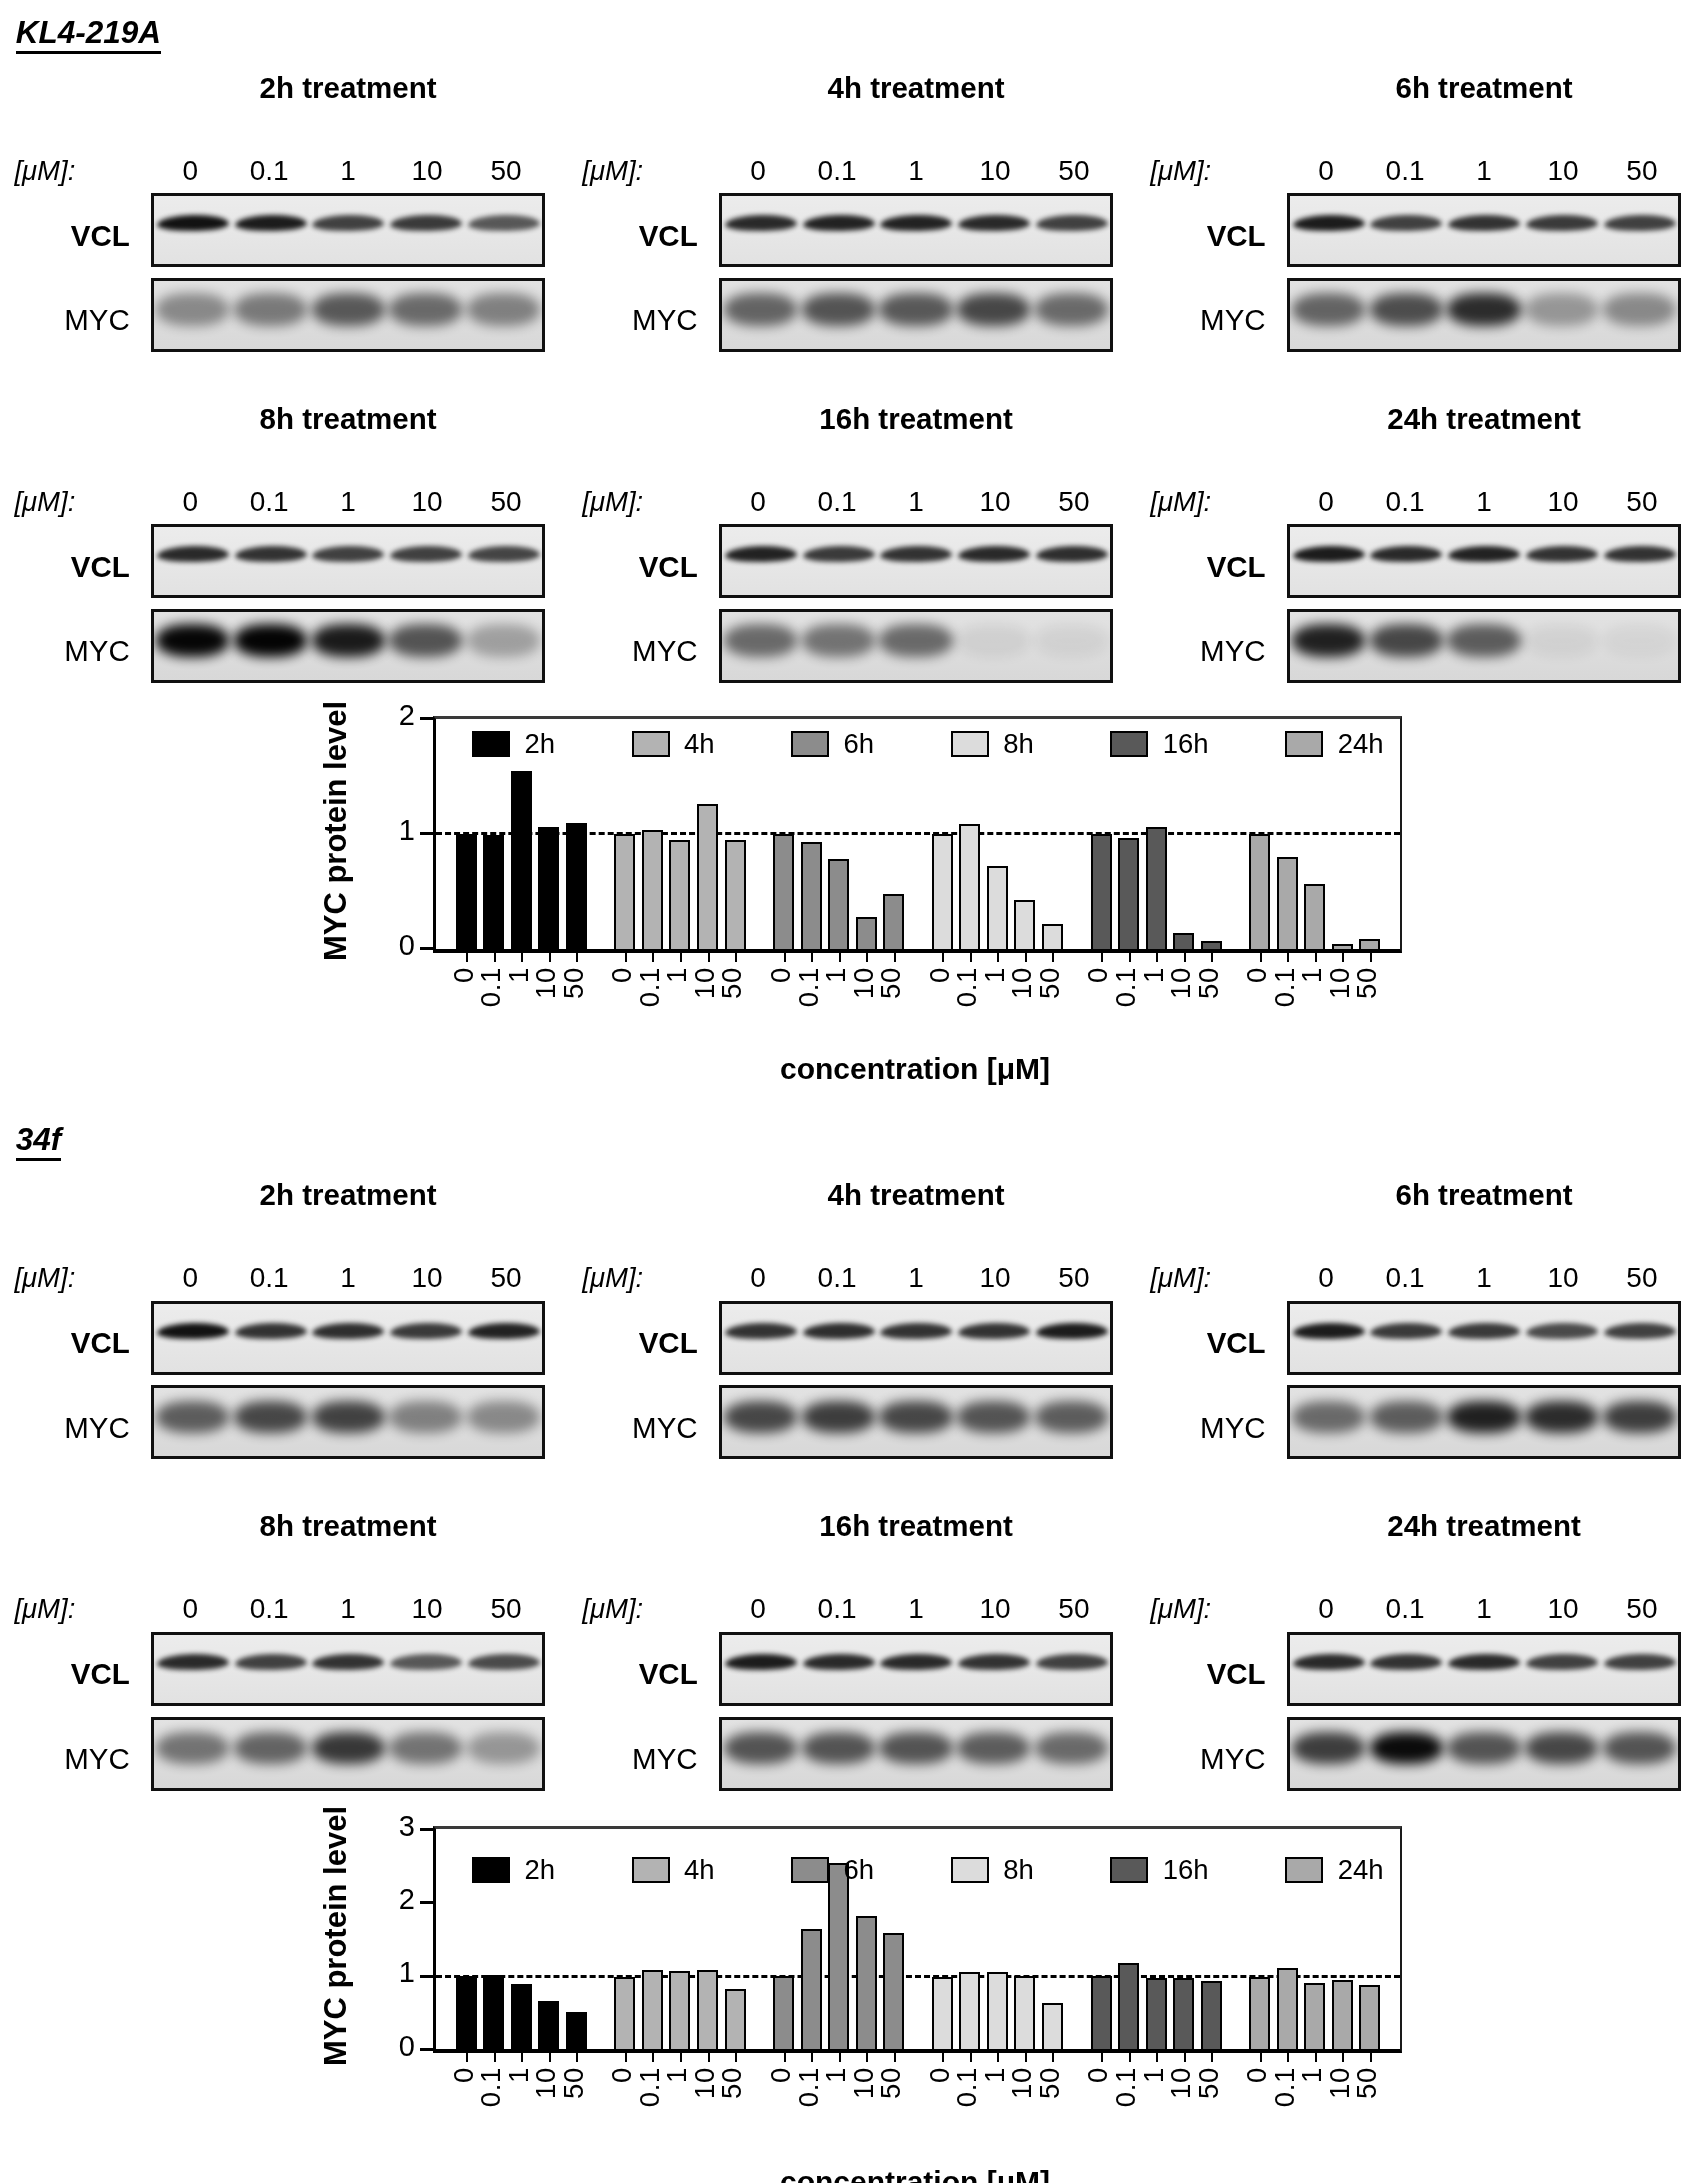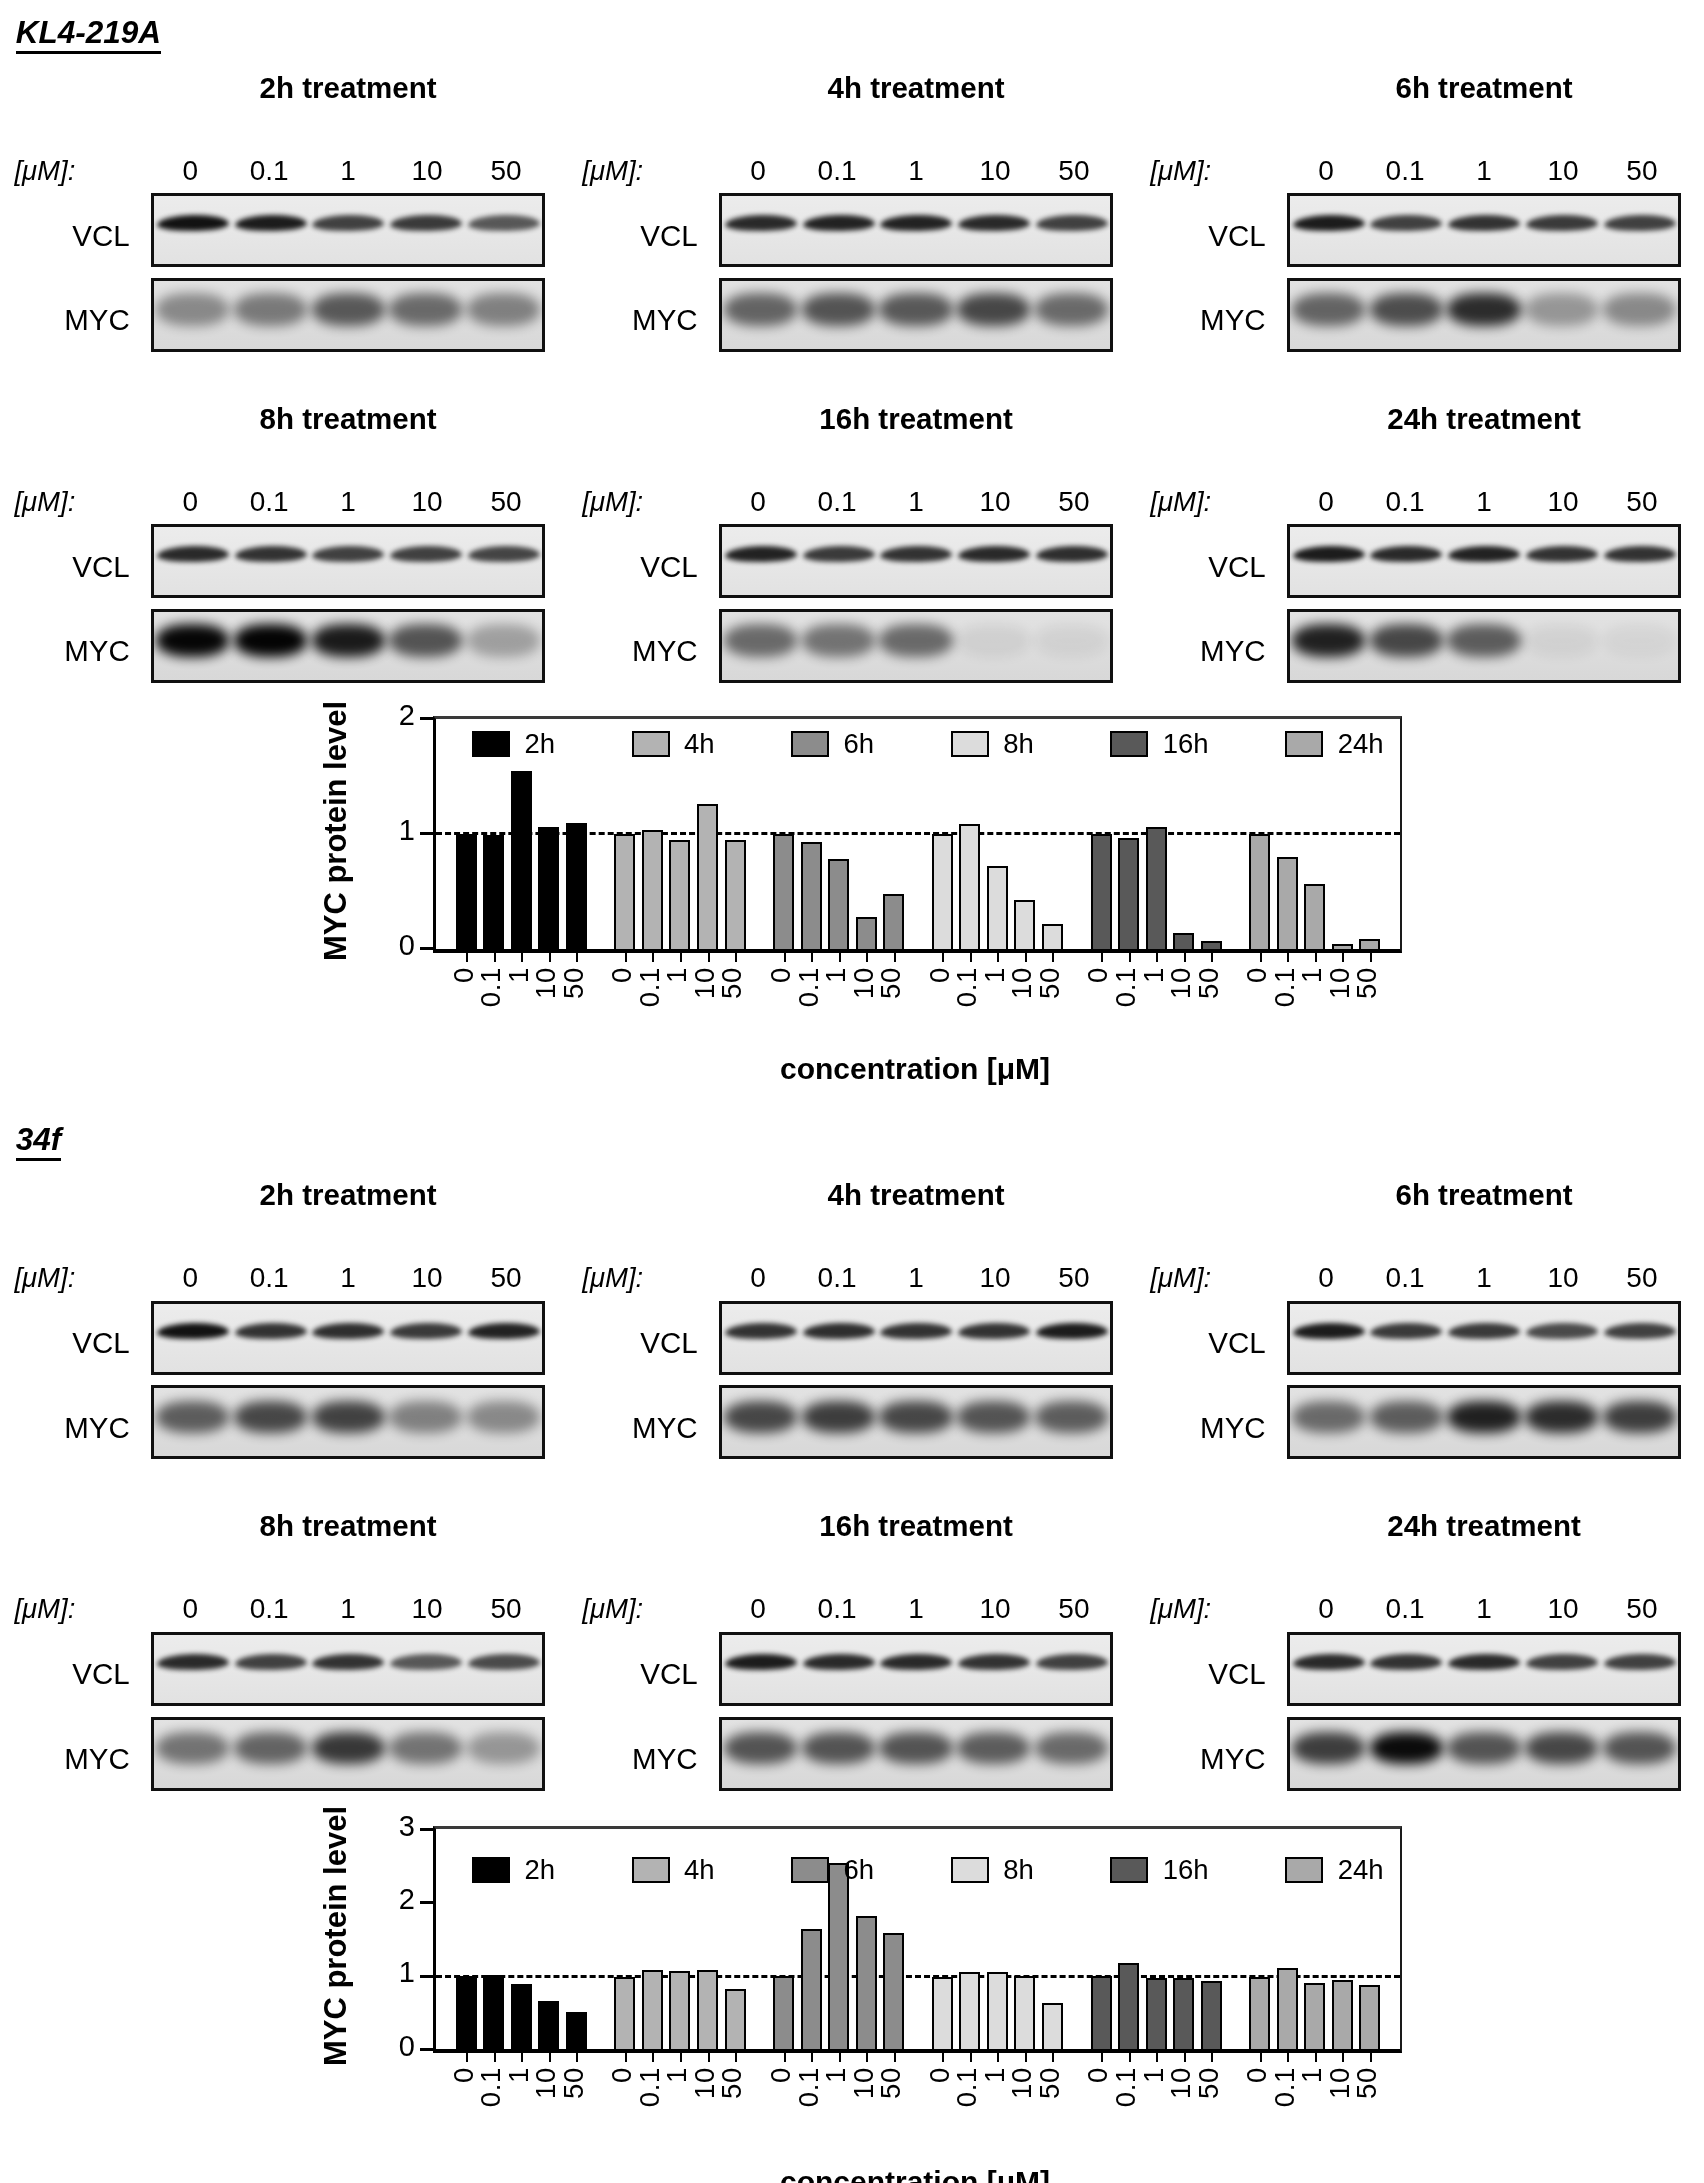--- a/index.html
+++ b/index.html
@@ -29,21 +29,21 @@
     align-items:center;
   }
   .panel-heading {
     grid-area:heading; text-align:center; font-size:29.5px; font-weight:bold;
     margin:10.5px 0 50px 0; white-space:nowrap;
   }
   .um-label { grid-area:um; font-size:27.5px; font-style:italic; padding-left:3.9px; white-space:nowrap; margin-bottom:6.6px; }
   .conc-row { grid-area:conc; display:flex; margin-bottom:6.6px; }
   .conc { flex:1; text-align:center; font-size:28px; }
   .blot-label { font-size:29.5px; text-align:right; padding-right:11.8px; }
-  .lbl-vcl { grid-area:lvcl; }
+  .lbl-vcl { grid-area:lvcl;font-weight:bold; }
   .lbl-myc { grid-area:lmyc; }
   .blot {
     height:68px; border:3.3px solid #101010; display:flex;
     margin-bottom:10.5px; position:relative; overflow:hidden; box-sizing:content-box;
   }
   .blot-vcl { grid-area:bvcl; background:linear-gradient(#ececec,#e2e2e2); }
   .blot-myc { grid-area:bmyc; background:linear-gradient(#e2e2e2,#d8d8d8); }
   .lane { flex:1; position:relative; }
   .band { position:absolute; background:#000; }
   .band-vcl {

